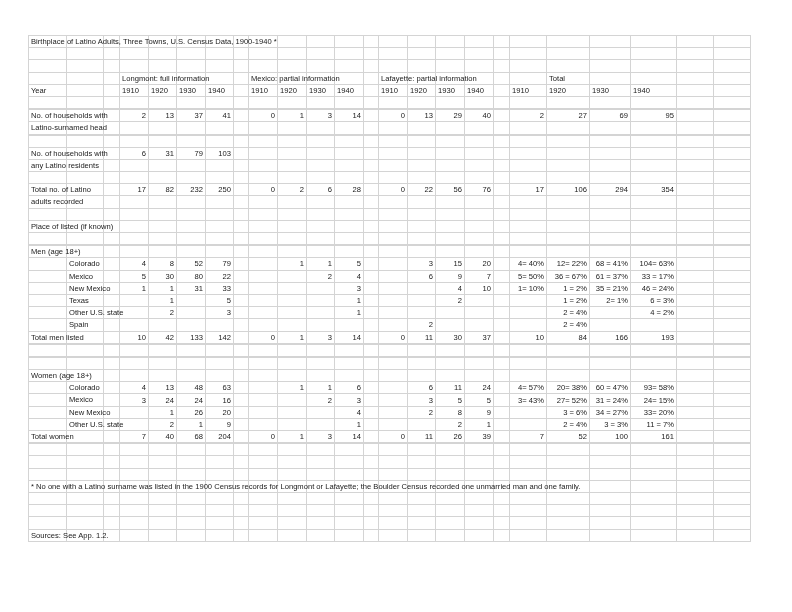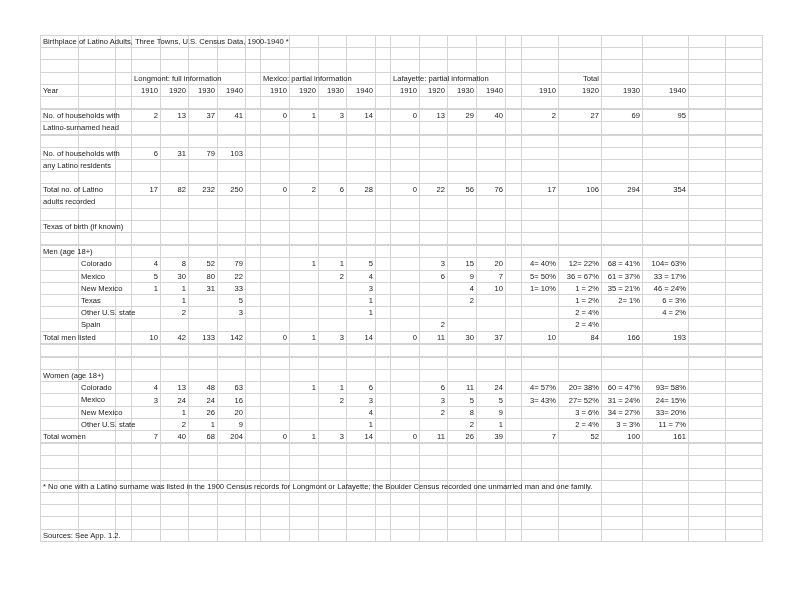--- a/index.html
+++ b/index.html
@@ -1,22 +1,22 @@
 <!DOCTYPE html>
 <html><head>
 <meta charset="utf-8">
 <style>
   html, body { margin:0; padding:0; background:#ffffff; }
   body { width:792px; height:612px; position:relative; overflow:hidden;
          font-family:"Liberation Sans", sans-serif; color:#1a1a1a; }
-  #sheet { position:absolute; left:40px; top:35px; border-collapse:collapse; table-layout:fixed; }
+  #sheet { position:absolute; left:28px; top:35px; border-collapse:collapse; table-layout:fixed; }
   #sheet td { border:1px solid #d4d4d4; height:11.2px; padding:0 2px; font-size:7.6px;
               line-height:11px; white-space:nowrap; overflow:visible; vertical-align:middle; }
   #sheet td.num { text-align:right; }
-  #sheet td.ctr { text-align:right; }
+  #sheet td.ctr { text-align:left; }
   #sheet td.span { overflow:visible; position:relative; }
   #sheet td.span span { position:absolute; left:2px; top:0; white-space:nowrap; }
   #sheet tr.thick td { border-bottom:2px solid #d4d4d4; }
 </style>
 </head>
 <body>
 
 <table id="sheet">
   <colgroup>
     <col style="width:38px">
@@ -450,21 +450,21 @@
         <td></td>
         <td></td>
         <td></td>
         <td></td>
         <td></td>
         <td></td>
         <td></td>
       </tr>
       <tr>
         <td class="span">
-          <span>Texas of birth (if known)</span>
+          <span>Place of listed (if known)</span>
         </td>
         <td></td>
         <td></td>
         <td></td>
         <td></td>
         <td></td>
         <td></td>
         <td></td>
         <td></td>
         <td></td>

